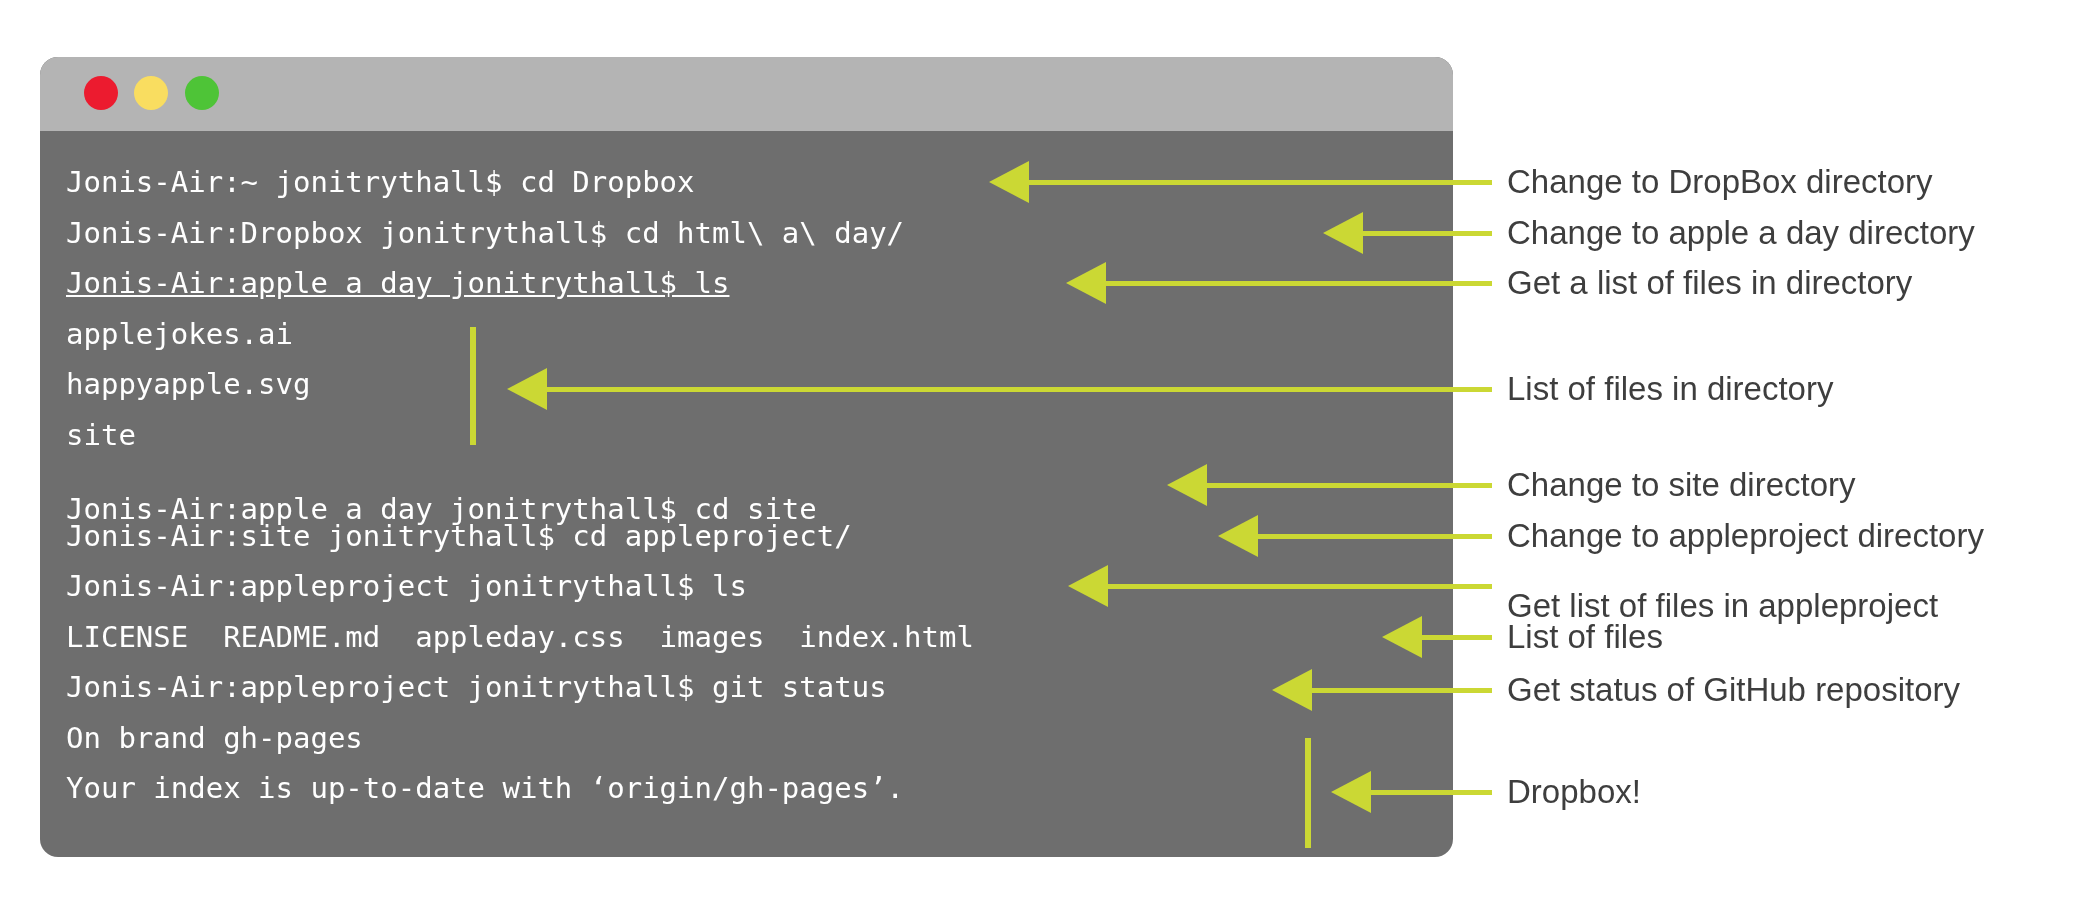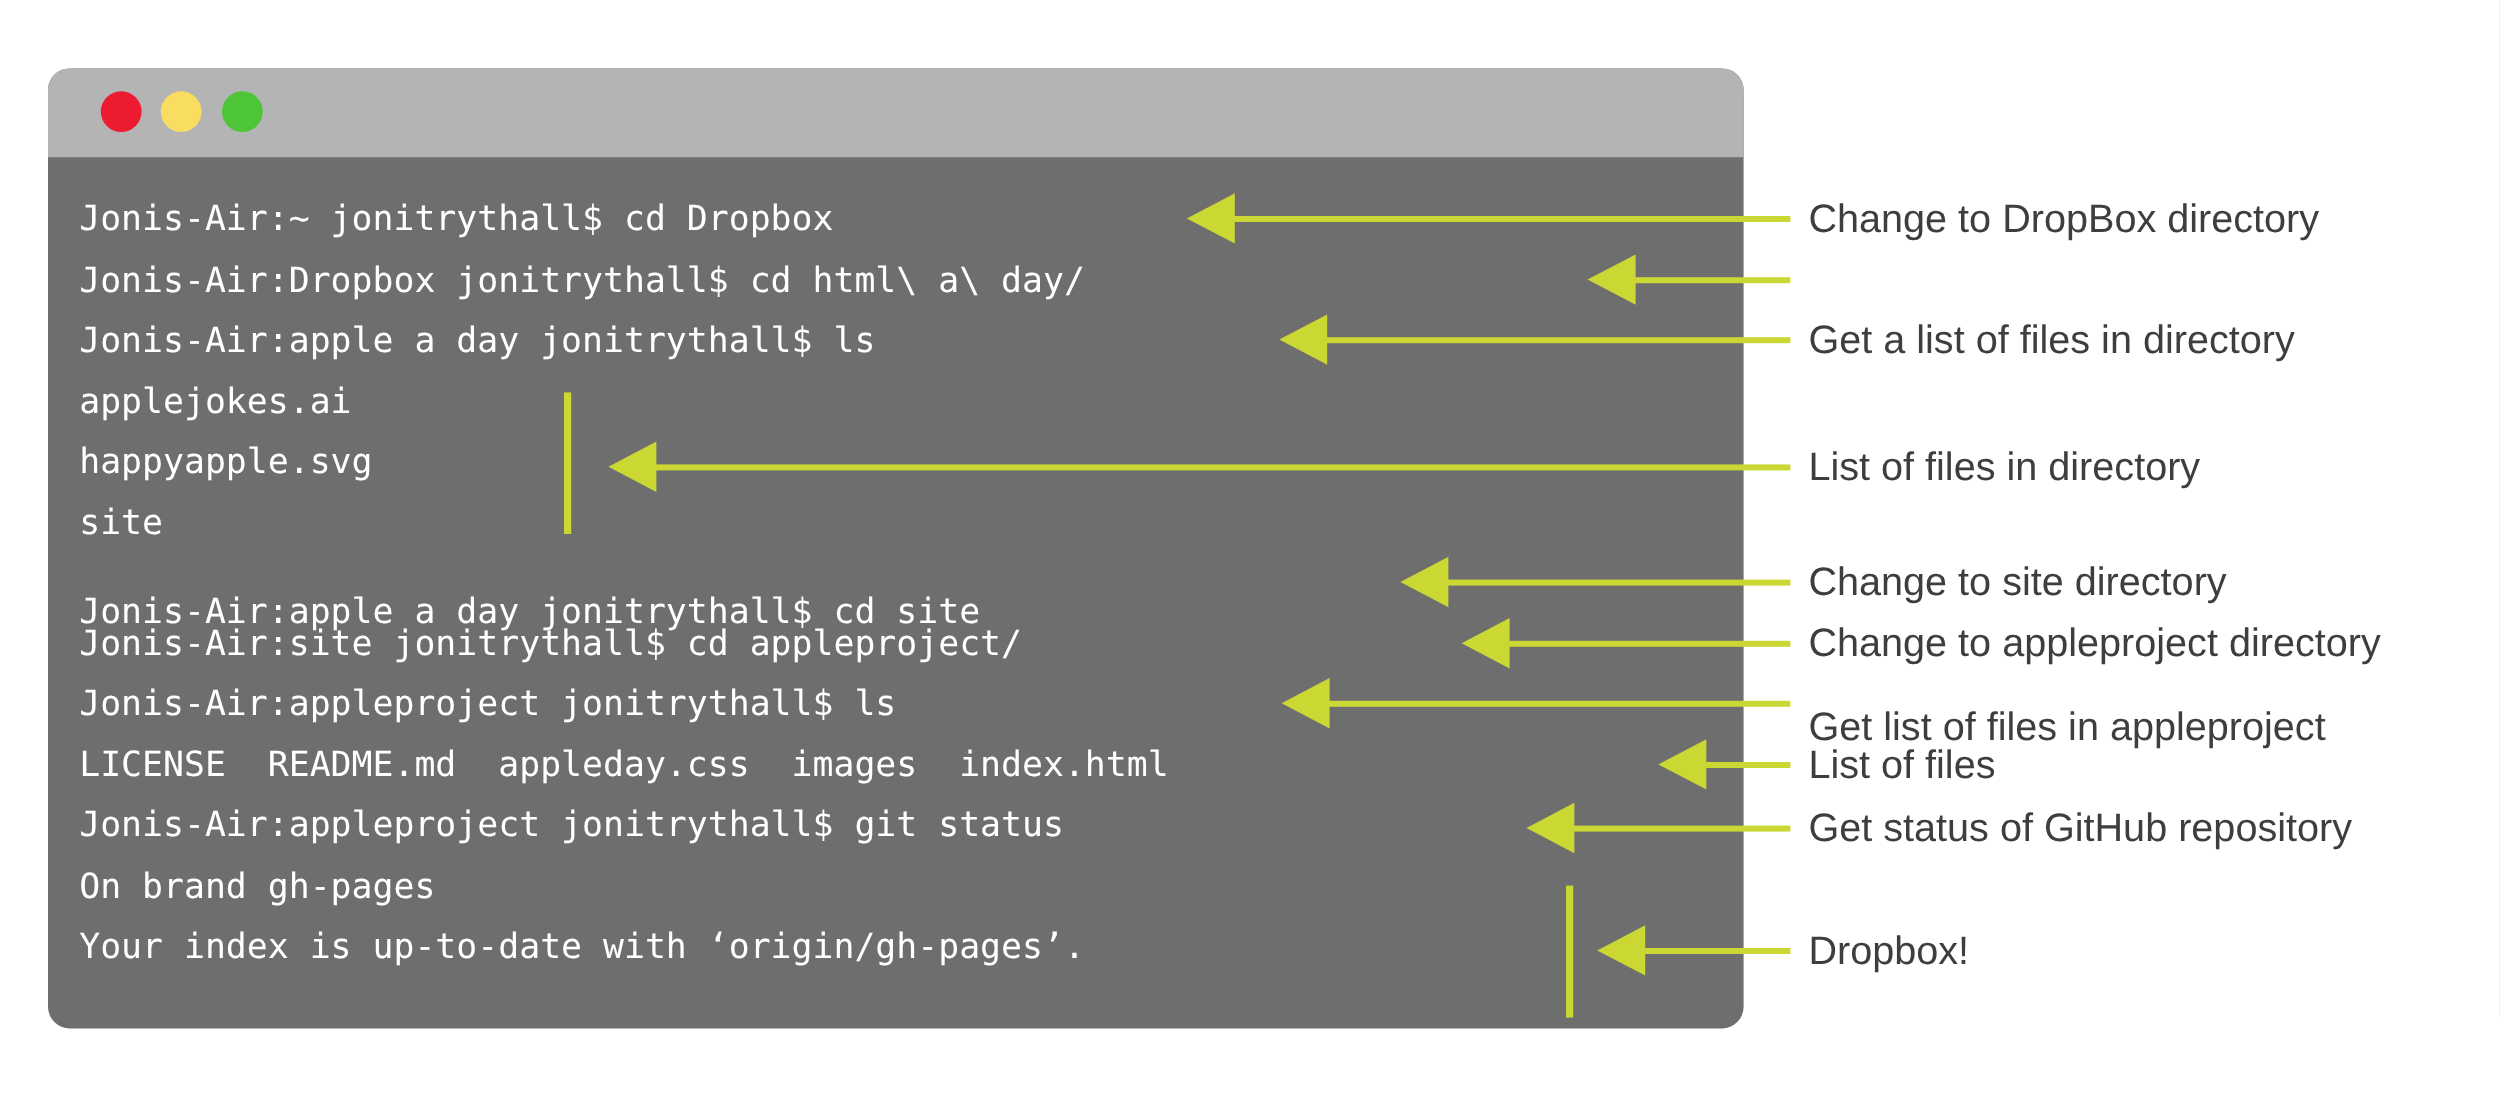--- a/index.html
+++ b/index.html
@@ -67,39 +67,40 @@
     <div class="titlebar">
       <span class="light l1" style="background: rgb(236, 27, 47);"></span>
       <span class="light l2" style="background: rgb(249, 221, 96);"></span>
       <span class="light l3" style="background: rgb(78, 196, 55);"></span>
     </div>
   </div>
 
   <div class="term-layer">
       <div class="term-line" style="top: 157px;">Jonis-Air:~ jonitrythall$ cd Dropbox</div>
       <div class="term-line" style="top: 207.5px;">Jonis-Air:Dropbox jonitrythall$ cd html\ a\ day/</div>
-      <div class="term-line" style="top: 258px;">Jonis-Air:apple a day jonitrythall$ ls</div>
+      <div class="term-line" style="top: 258px; text-decoration: underline;">Jonis-Air:apple a day jonitrythall$ ls</div>
       <div class="term-line" style="top: 308.5px;">applejokes.ai</div>
       <div class="term-line" style="top: 359px;">happyapple.svg</div>
       <div class="term-line" style="top: 409.5px;">site</div>
       <div class="term-line" style="top: 484px;">Jonis-Air:apple a day jonitrythall$ cd site</div>
       <div class="term-line" style="top: 510.5px;">Jonis-Air:site jonitrythall$ cd appleproject/</div>
       <div class="term-line" style="top: 561px;">Jonis-Air:appleproject jonitrythall$ ls</div>
       <div class="term-line" style="top: 611.5px;">LICENSE  README.md  appleday.css  images  index.html</div>
       <div class="term-line" style="top: 662px;">Jonis-Air:appleproject jonitrythall$ git status</div>
       <div class="term-line" style="top: 712.5px; text-align: right;">On brand gh-pages</div>
       <div class="term-line" style="top: 763px;">Your index is up-to-date with ‘origin/gh-pages’.</div>
     </div>
 
   <div class="ann-layer">
       <div class="arrowhead" style="left: 989px; top: 161px;"></div>
       <div class="shaft" style="left: 1028px; width: 464px; top: 180px;"></div>
       <div class="ann-label" style="top: 158px;">Change to DropBox directory</div>
       <div class="arrowhead" style="left: 1323px; top: 212px;"></div>
       <div class="shaft" style="left: 1362px; width: 130px; top: 231px;"></div>
+      <div class="ann-label" style="top: 209px;">Change to apple a day directory</div>
       <div class="arrowhead" style="left: 1066px; top: 262px;"></div>
       <div class="shaft" style="left: 1105px; width: 387px; top: 281px;"></div>
       <div class="ann-label" style="top: 259px;">Get a list of files in directory</div>
       <div class="bracket" style="left: 470px; top: 327px; height: 118px;"></div>
       <div class="arrowhead" style="left: 507px; top: 368px;"></div>
       <div class="shaft" style="left: 546px; width: 946px; top: 387px;"></div>
       <div class="ann-label" style="top: 365px;">List of files in directory</div>
       <div class="arrowhead" style="left: 1167px; top: 464px;"></div>
       <div class="shaft" style="left: 1206px; width: 286px; top: 483px;"></div>
       <div class="ann-label" style="top: 461px;">Change to site directory</div>

